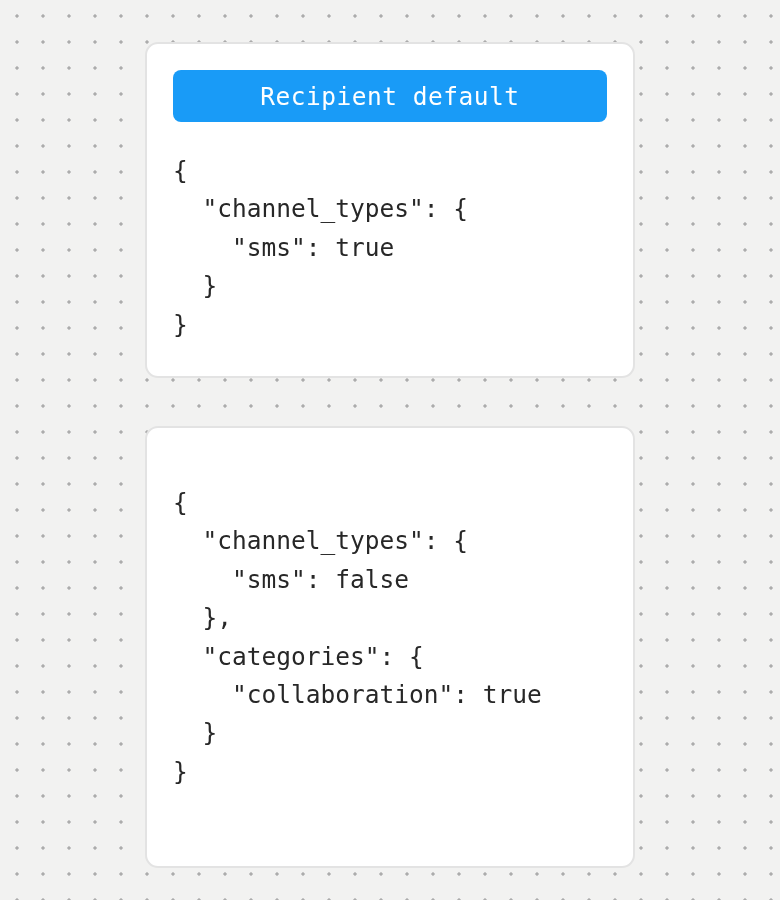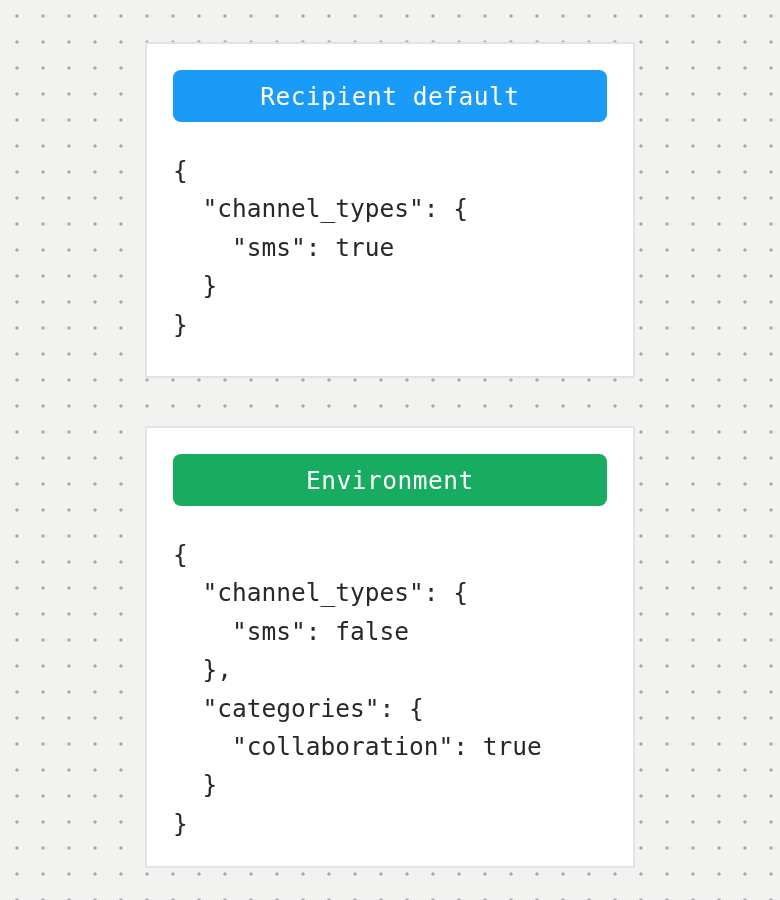--- a/index.html
+++ b/index.html
@@ -14,21 +14,21 @@
     background-size: 26px 26px;
     background-position: 4px 3px;
     overflow: hidden;
   }
 
   .card {
     width: 490px;
     margin: 0 auto;
     background: #FFFFFF;
     border: 2px solid #E3E3E3;
-    border-radius: 2px;
+    border-radius: 13px;
     padding: 26px;
   }
   .card-1 { margin-top: 42px; height: 336px; }
   .card-2 { margin-top: 48px; height: 442px; }
 
   .card-header {
     height: 52px;
     border-radius: 8px;
     display: flex;
     align-items: center;
@@ -57,23 +57,20 @@
       <span>Recipient default</span>
     </div>
     <pre class="code">{
   "channel_types": {
     "sms": true
   }
 }</pre>
   </section>
 
   <section class="card card-2">
-    <div class="card-header" style="background-color: rgb(23, 172, 96);">
-      <span>Environment</span>
-    </div>
     <pre class="code">{
   "channel_types": {
     "sms": false
   },
   "categories": {
     "collaboration": true
   }
 }</pre>
   </section>
 

